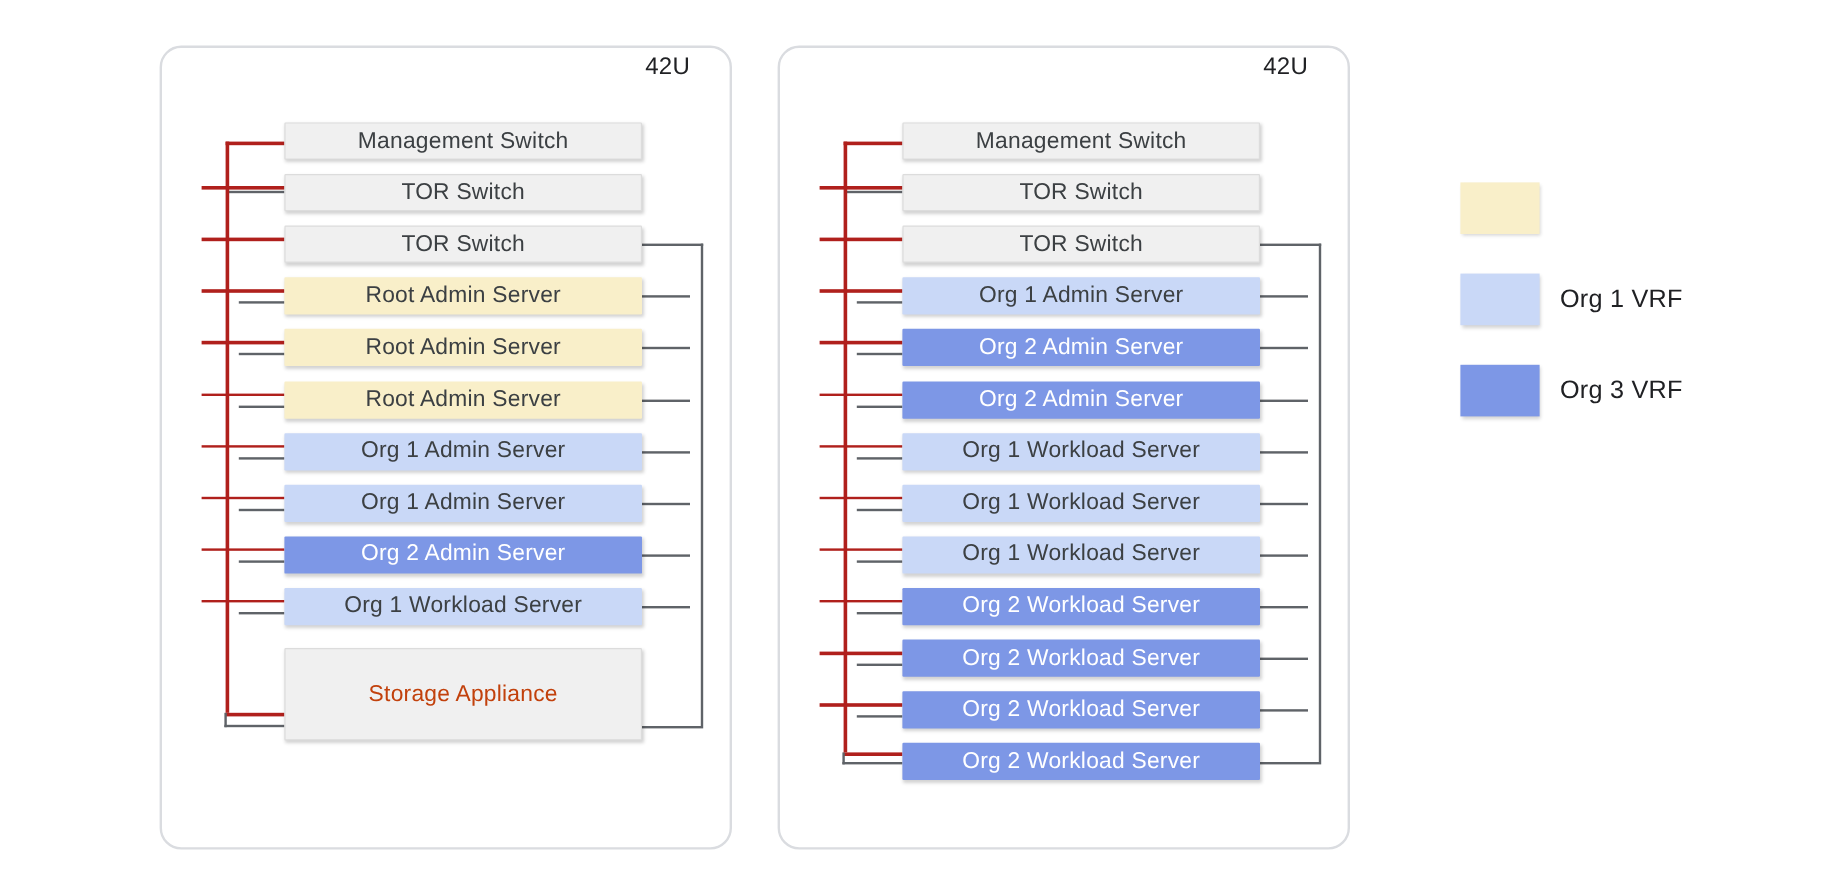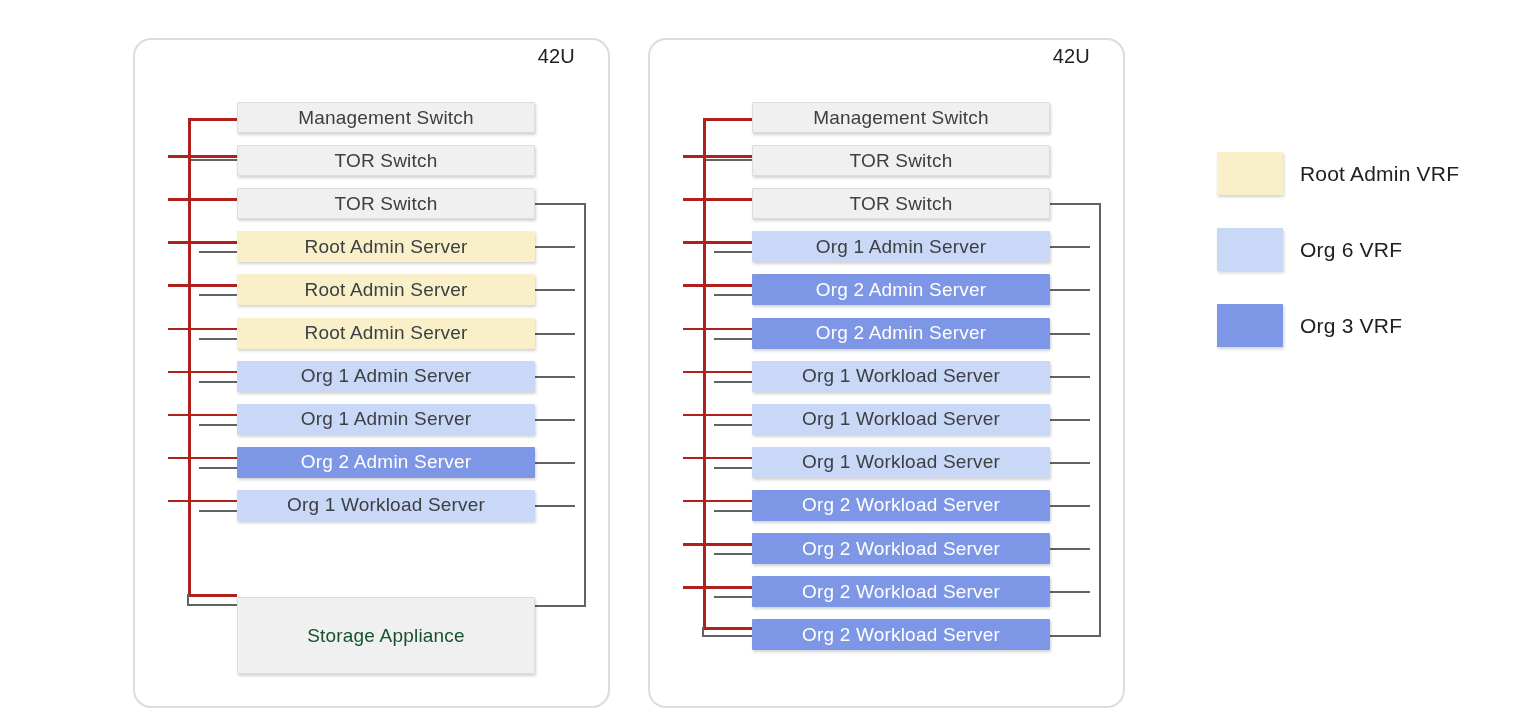--- a/index.html
+++ b/index.html
@@ -103,21 +103,21 @@
       <div class="unit kind-switch" style="top: 62px; height: 31px; color: rgb(60, 64, 67);">Management Switch</div>
       <div class="unit kind-switch" style="top: 105.1px; height: 31px; color: rgb(60, 64, 67);">TOR Switch</div>
       <div class="unit kind-switch" style="top: 148.2px; height: 31px; color: rgb(60, 64, 67);">TOR Switch</div>
       <div class="unit kind-server" style="top: 191.3px; height: 31px; background: rgb(249, 239, 201); color: rgb(60, 64, 67);">Root Admin Server</div>
       <div class="unit kind-server" style="top: 234.4px; height: 31px; background: rgb(249, 239, 201); color: rgb(60, 64, 67);">Root Admin Server</div>
       <div class="unit kind-server" style="top: 277.5px; height: 31px; background: rgb(249, 239, 201); color: rgb(60, 64, 67);">Root Admin Server</div>
       <div class="unit kind-server" style="top: 320.6px; height: 31px; background: rgb(201, 216, 247); color: rgb(60, 64, 67);">Org 1 Admin Server</div>
       <div class="unit kind-server" style="top: 363.7px; height: 31px; background: rgb(201, 216, 247); color: rgb(60, 64, 67);">Org 1 Admin Server</div>
       <div class="unit kind-server" style="top: 406.8px; height: 31px; background: rgb(125, 151, 230); color: rgb(255, 255, 255);">Org 2 Admin Server</div>
       <div class="unit kind-server" style="top: 449.9px; height: 31px; background: rgb(201, 216, 247); color: rgb(60, 64, 67);">Org 1 Workload Server</div>
-      <div class="unit kind-storage" style="top: 557px; height: 77px; color: #14532d;">Storage Appliance</div>
+      <div class="unit kind-storage" style="top: 500px; height: 77px; color: #c2410c;">Storage Appliance</div>
     </div>
 
   <div class="rack" id="rack-1" style="left:648px;top:38px;">
     <div class="rack-label">42U</div>
   <div class="h-line net-red" style="left: 53px; top: 78px; width: 49px; background: rgb(176, 32, 28);"></div>
       <div class="h-line net-red" style="left: 33px; top: 115.1px; width: 69px; background: rgb(176, 32, 28);"></div>
       <div class="h-line net-gray" style="left: 54px; top: 119.1px; width: 48px; background: rgb(95, 99, 104);"></div>
       <div class="h-line net-red" style="left: 33px; top: 158.2px; width: 69px; background: rgb(176, 32, 28);"></div>
       <div class="h-line net-gray" style="left: 400px; top: 163.2px; width: 51px; background: rgb(95, 99, 104);"></div>
       <div class="h-line net-red" style="left: 33px; top: 201.3px; width: 69px; background: rgb(176, 32, 28);"></div>
@@ -164,25 +164,24 @@
       <div class="unit kind-server" style="top: 406.8px; height: 31px; background: rgb(201, 216, 247); color: rgb(60, 64, 67);">Org 1 Workload Server</div>
       <div class="unit kind-server" style="top: 449.9px; height: 31px; background: rgb(125, 151, 230); color: rgb(255, 255, 255);">Org 2 Workload Server</div>
       <div class="unit kind-server" style="top: 493px; height: 31px; background: rgb(125, 151, 230); color: rgb(255, 255, 255);">Org 2 Workload Server</div>
       <div class="unit kind-server" style="top: 536.1px; height: 31px; background: rgb(125, 151, 230); color: rgb(255, 255, 255);">Org 2 Workload Server</div>
       <div class="unit kind-server" style="top: 579.2px; height: 31px; background: rgb(125, 151, 230); color: rgb(255, 255, 255);">Org 2 Workload Server</div>
     </div>
 
   <div class="legend">
     <div class="legend-row" style="top:0px;">
       <div class="legend-swatch" style="background: rgb(249, 239, 201);"></div>
-      <div class="legend-label">Root Admin VRF</div>
     </div>
     <div class="legend-row" style="top:76px;">
       <div class="legend-swatch" style="background: rgb(201, 216, 247);"></div>
-      <div class="legend-label">Org 6 VRF</div>
+      <div class="legend-label">Org 1 VRF</div>
     </div>
     <div class="legend-row" style="top:152px;">
       <div class="legend-swatch" style="background: rgb(125, 151, 230);"></div>
       <div class="legend-label">Org 3 VRF</div>
     </div>
   </div>
 
 </div>
 
 </body></html>

